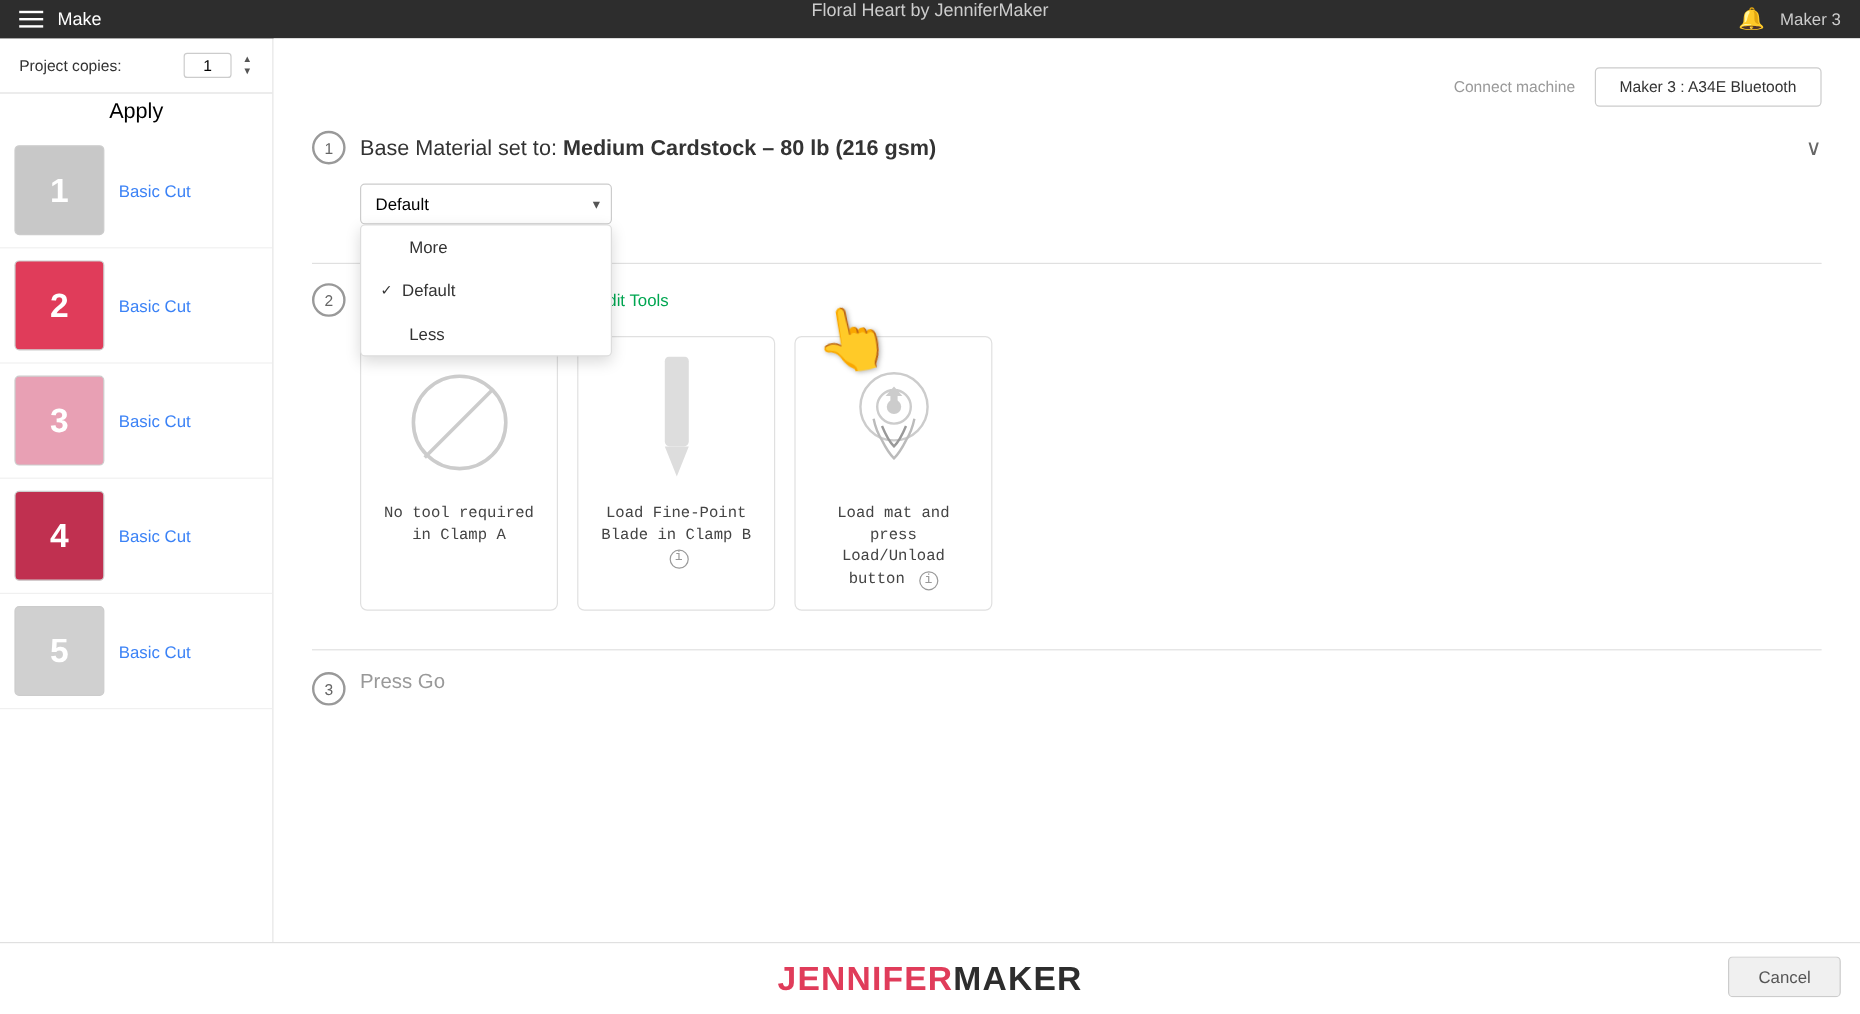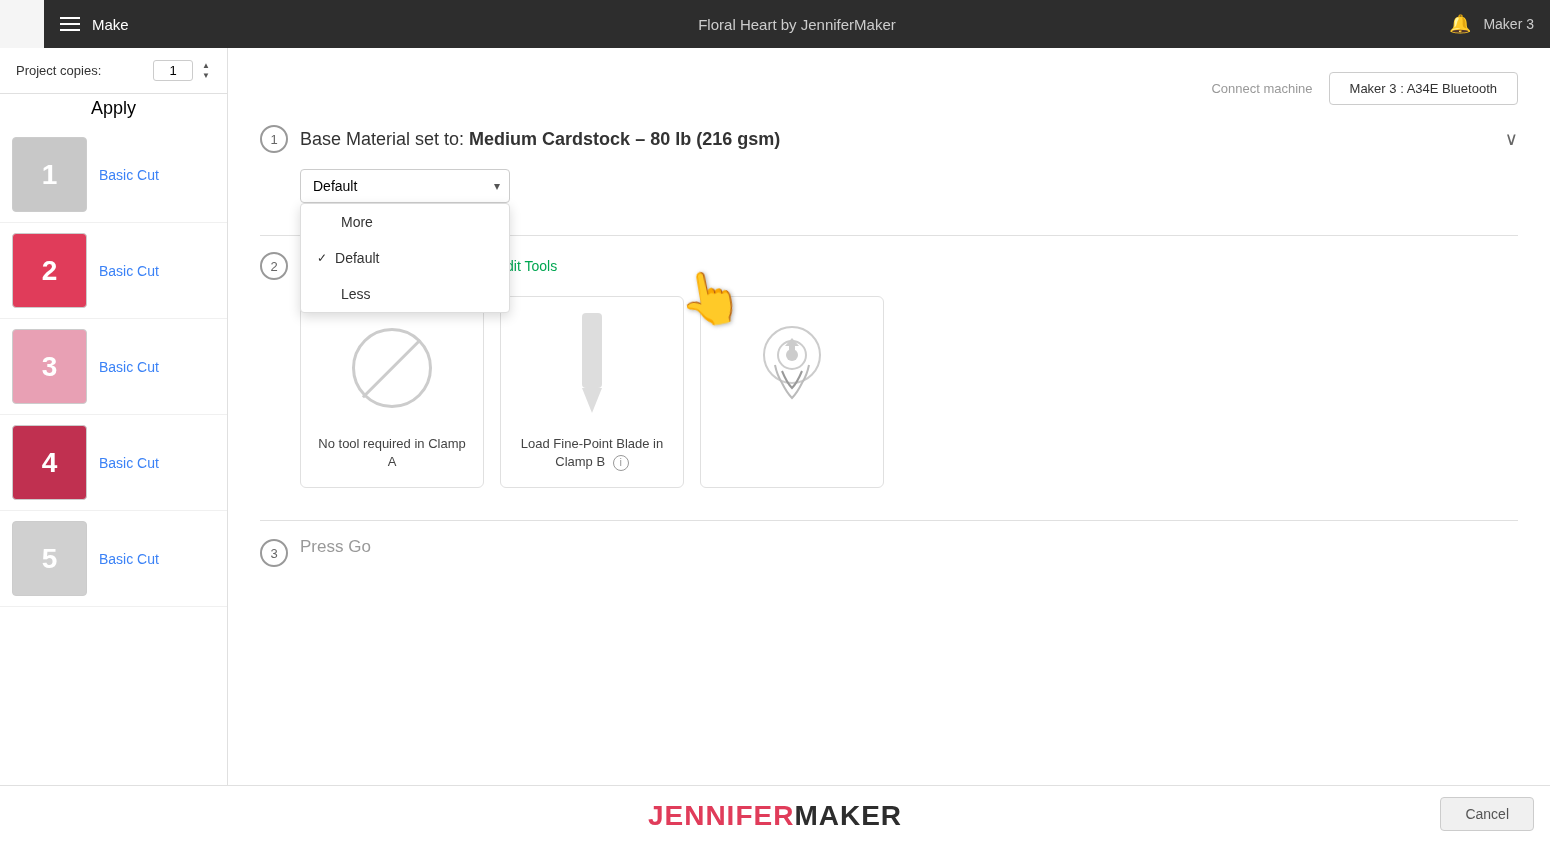--- a/index.html
+++ b/index.html
@@ -2,26 +2,24 @@
 <html><head>
   <meta charset="utf-8">
   <style>
     * { box-sizing: border-box; margin: 0; padding: 0; }
     body { font-family: -apple-system, BlinkMacSystemFont, 'Segoe UI', sans-serif; background: #f5f5f5; width: 1550px; height: 845px; overflow: hidden; }
 
     
     .top-nav {
       background: #2d2d2d;
       color: white;
-      height: 48px;
-      display: flex;
-      align-items: center;
+      height: 32px;
+      display: flex;
       padding: 0 16px;
       position: relative;
-      margin-left: 44px;
     }
     .nav-left { display: flex; align-items: center; gap: 12px; }
     .hamburger-icon { cursor: pointer; display: flex; flex-direction: column; gap: 4px; }
     .hamburger-icon span { display: block; width: 20px; height: 2px; background: white; }
     .nav-title { font-size: 15px; font-weight: 500; color: white; }
     .nav-center { position: absolute; left: 50%; transform: translateX(-50%); font-size: 15px; color: #ccc; }
     .nav-right { margin-left: auto; display: flex; align-items: center; gap: 12px; }
     .bell-icon { font-size: 18px; color: white; cursor: pointer; }
     .machine-name { color: #ccc; font-size: 14px; }
 
@@ -165,28 +163,29 @@
     .step2-title { font-size: 17px; color: #999; }
     .edit-tools-link { font-size: 14px; color: #00a651; cursor: pointer; text-decoration: none; margin-left: 8px; }
 
     .tools-row {
       display: flex;
       gap: 16px;
       margin-left: 40px;
       margin-bottom: 16px;
     }
     .tool-card {
-      width: 184px;
+      width: 165px;
       border: 1px solid #e0e0e0;
       border-radius: 6px;
       padding: 16px;
       display: flex;
       flex-direction: column;
       align-items: center;
       background: white;
+      font-family: Liberation Mono, monospace;
     }
     .tool-icon-area {
       width: 110px;
       height: 110px;
       display: flex;
       align-items: center;
       justify-content: center;
       margin-bottom: 12px;
     }
     .tool-desc { font-size: 13px; color: #444; text-align: center; line-height: 1.4; }
@@ -446,20 +445,24 @@
               <circle cx="55" cy="42" r="28" fill="none" stroke="#ccc" stroke-width="2"></circle>
               <ellipse cx="55" cy="42" rx="14" ry="14" fill="none" stroke="#ccc" stroke-width="2"></ellipse>
 
               <path d="M45 58 Q50 70 55 75 Q60 70 65 58" fill="none" stroke="#999" stroke-width="2"></path>
               <path d="M38 52 Q40 62 45 70 Q50 80 55 85 Q60 80 65 70 Q70 62 72 52" fill="none" stroke="#bbb" stroke-width="2"></path>
               <circle cx="55" cy="42" r="6" fill="#ccc"></circle>
 
               <path d="M55 25 L48 33 L52 33 L52 40 L58 40 L58 33 L62 33 Z" fill="#ccc"></path>
             </svg>
           </div>
+          <div class="tool-desc">
+            Load mat and press Load/Unload button
+            <span class="info-icon">i</span>
+          </div>
         </div>
       </div>
     </div>
 
     <hr class="step-divider">
 
     <div class="step3-section">
       <div style="display:flex; align-items:center; gap:12px; margin-bottom:12px;">
         <div class="step-circle">
           <span>3</span>

